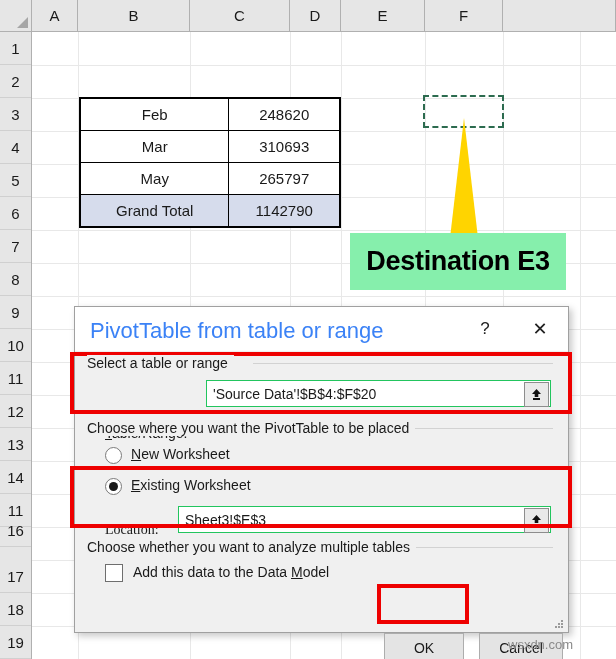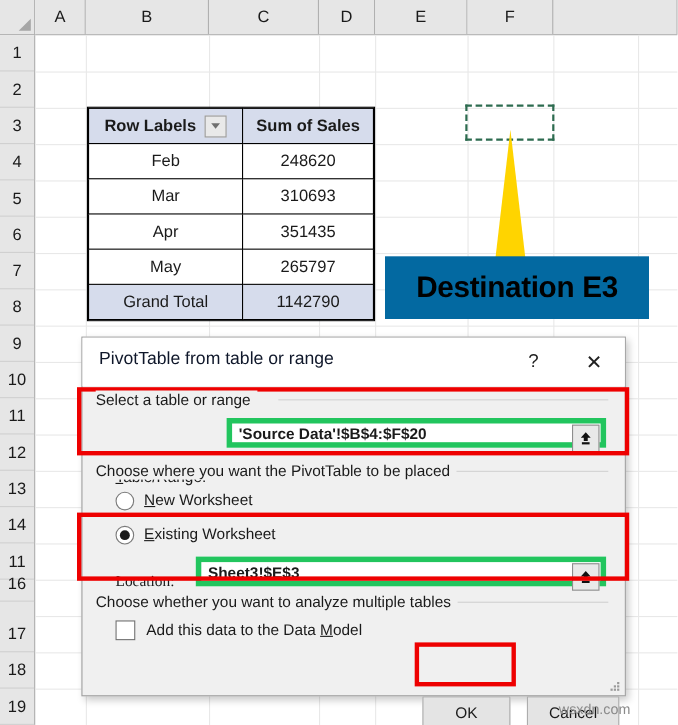--- a/index.html
+++ b/index.html
@@ -66,37 +66,37 @@
   }
   .filter-tri{width:0;height:0;border-left:4px solid transparent;border-right:4px solid transparent;border-top:5px solid #6f6f6f;}
 
   
   #dest-box{
     position:absolute;left:423px;top:95px;width:81px;height:33px;
     border:2px dashed #2c6b4f;box-sizing:border-box;background:transparent;
   }
   #dest-arrow{position:absolute;left:440px;top:118px;width:48px;height:122px;}
   #dest-banner{
-    position:absolute;left:350px;top:233px;width:240px;height:57px;
-    background:#0369a1;display:flex;align-items:center;justify-content:center;
+    position:absolute;left:350px;top:233px;width:216px;height:57px;
+    background:#86efac;display:flex;align-items:center;justify-content:center;
   }
   #dest-banner span{font-size:27px;font-weight:bold;color:#000;letter-spacing:-0.3px;}
 
   
   #dialog{
     position:absolute;left:74px;top:306px;width:495px;height:327px;
     background:#f0f0f0;border:1px solid #a0a0a0;box-sizing:border-box;
     box-shadow:3px 3px 7px rgba(0,0,0,.22);
   }
   #dlg-title{
     position:absolute;left:0;top:0;right:0;height:44px;background:#ffffff;
     box-sizing:border-box;
   }
   #dlg-title .t{
-    position:absolute;left:15px;top:11px;font-size:16px;color:#0f172a;
+    position:absolute;left:15px;top:11px;font-size:22px;color:#3b82f6;
   }
   .title-btn{
     position:absolute;top:8px;width:30px;height:28px;
     display:flex;align-items:center;justify-content:center;
     font-size:17px;color:#222;background:transparent;border:0;cursor:default;
     font-family:"Liberation Sans", sans-serif;
   }
   #btn-help{left:395px;}
   #btn-close{left:450px;font-size:18px;}
 
@@ -105,22 +105,22 @@
   .group-label{
     position:absolute;font-size:14px;color:#1a1a1a;white-space:nowrap;background:#f0f0f0;
     padding-right:6px;z-index:2;
   }
   .group-rule{position:absolute;height:1px;background:#d2d2d2;z-index:1;}
 
   .field-label{position:absolute;font-size:14px;color:#1a1a1a;white-space:nowrap;}
   .u{text-decoration:underline;}
 
   .textbox{
-    position:absolute;height:27px;background:#fff;border:5px solid #22c55e;
-    box-sizing:border-box;display:flex;align-items:center;font-weight:bold;
+    position:absolute;height:27px;background:#fff;border:1px solid #22c55e;
+    box-sizing:border-box;display:flex;align-items:center;
   }
   .textbox .val{padding-left:6px;font-size:14px;color:#1a1a1a;}
   .picker{
     position:absolute;right:1px;top:1px;width:25px;height:25px;background:#e9e9e9;
     border:1px solid #8d8d8d;box-sizing:border-box;
     display:flex;align-items:center;justify-content:center;
   }
 
   .radio{
     position:absolute;width:17px;height:17px;border:1px solid #7a7a7a;border-radius:50%;
@@ -221,41 +221,26 @@
       <div class="grid-hline" style="top: 560px;"></div>
       <div class="grid-hline" style="top: 593px;"></div>
       <div class="grid-hline" style="top: 626px;"></div>
     </div>
 </div>
 
 <div id="pivot">
   <table>
     <tbody id="pivot-body">
         <tr>
-          <td class="hdr">
-            <div class="rl-wrap">
-              <span>Row Labels</span>
-              <span class="filter-btn">
-                <span class="filter-tri"></span>
-              </span>
-            </div>
-          </td>
-          <td class="hdr">Sum of Sales</td>
-        </tr>
-        <tr>
           <td>Feb</td>
           <td>248620</td>
         </tr>
         <tr>
           <td>Mar</td>
           <td>310693</td>
-        </tr>
-        <tr>
-          <td>Apr</td>
-          <td>351435</td>
         </tr>
         <tr>
           <td>May</td>
           <td>265797</td>
         </tr>
         <tr>
           <td class="total">Grand Total</td>
           <td class="total">1142790</td>
         </tr>
       </tbody>

